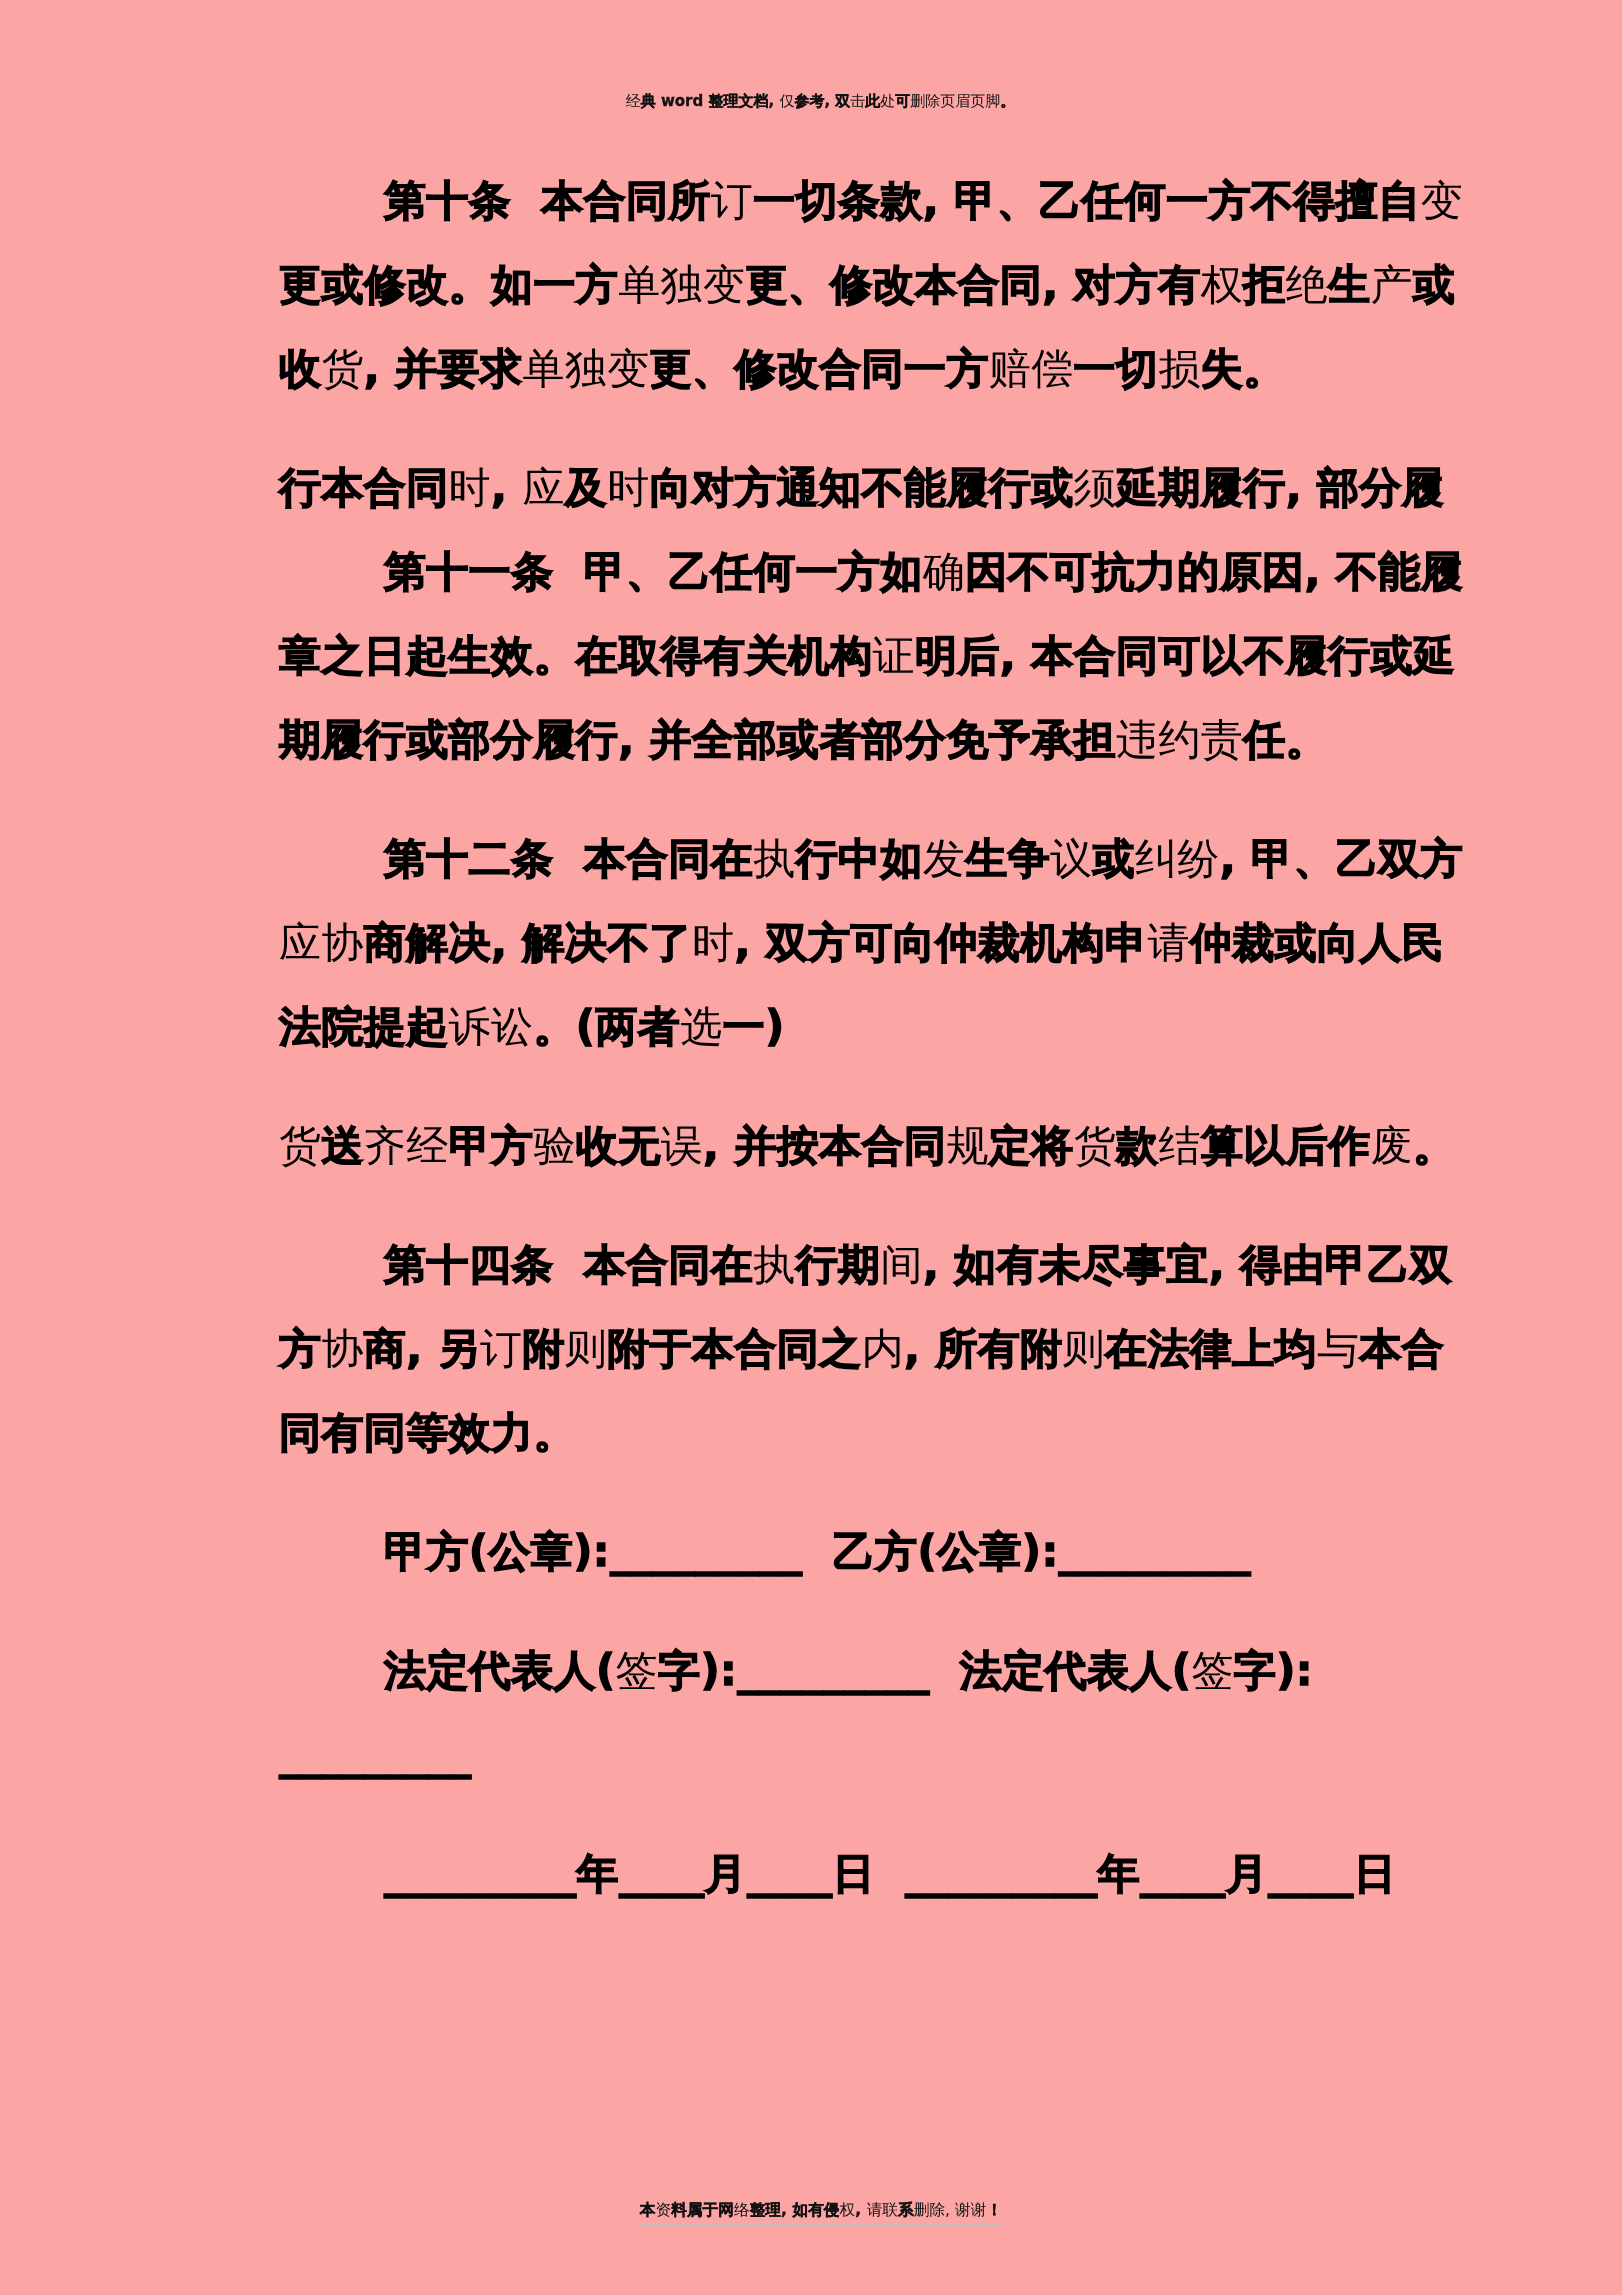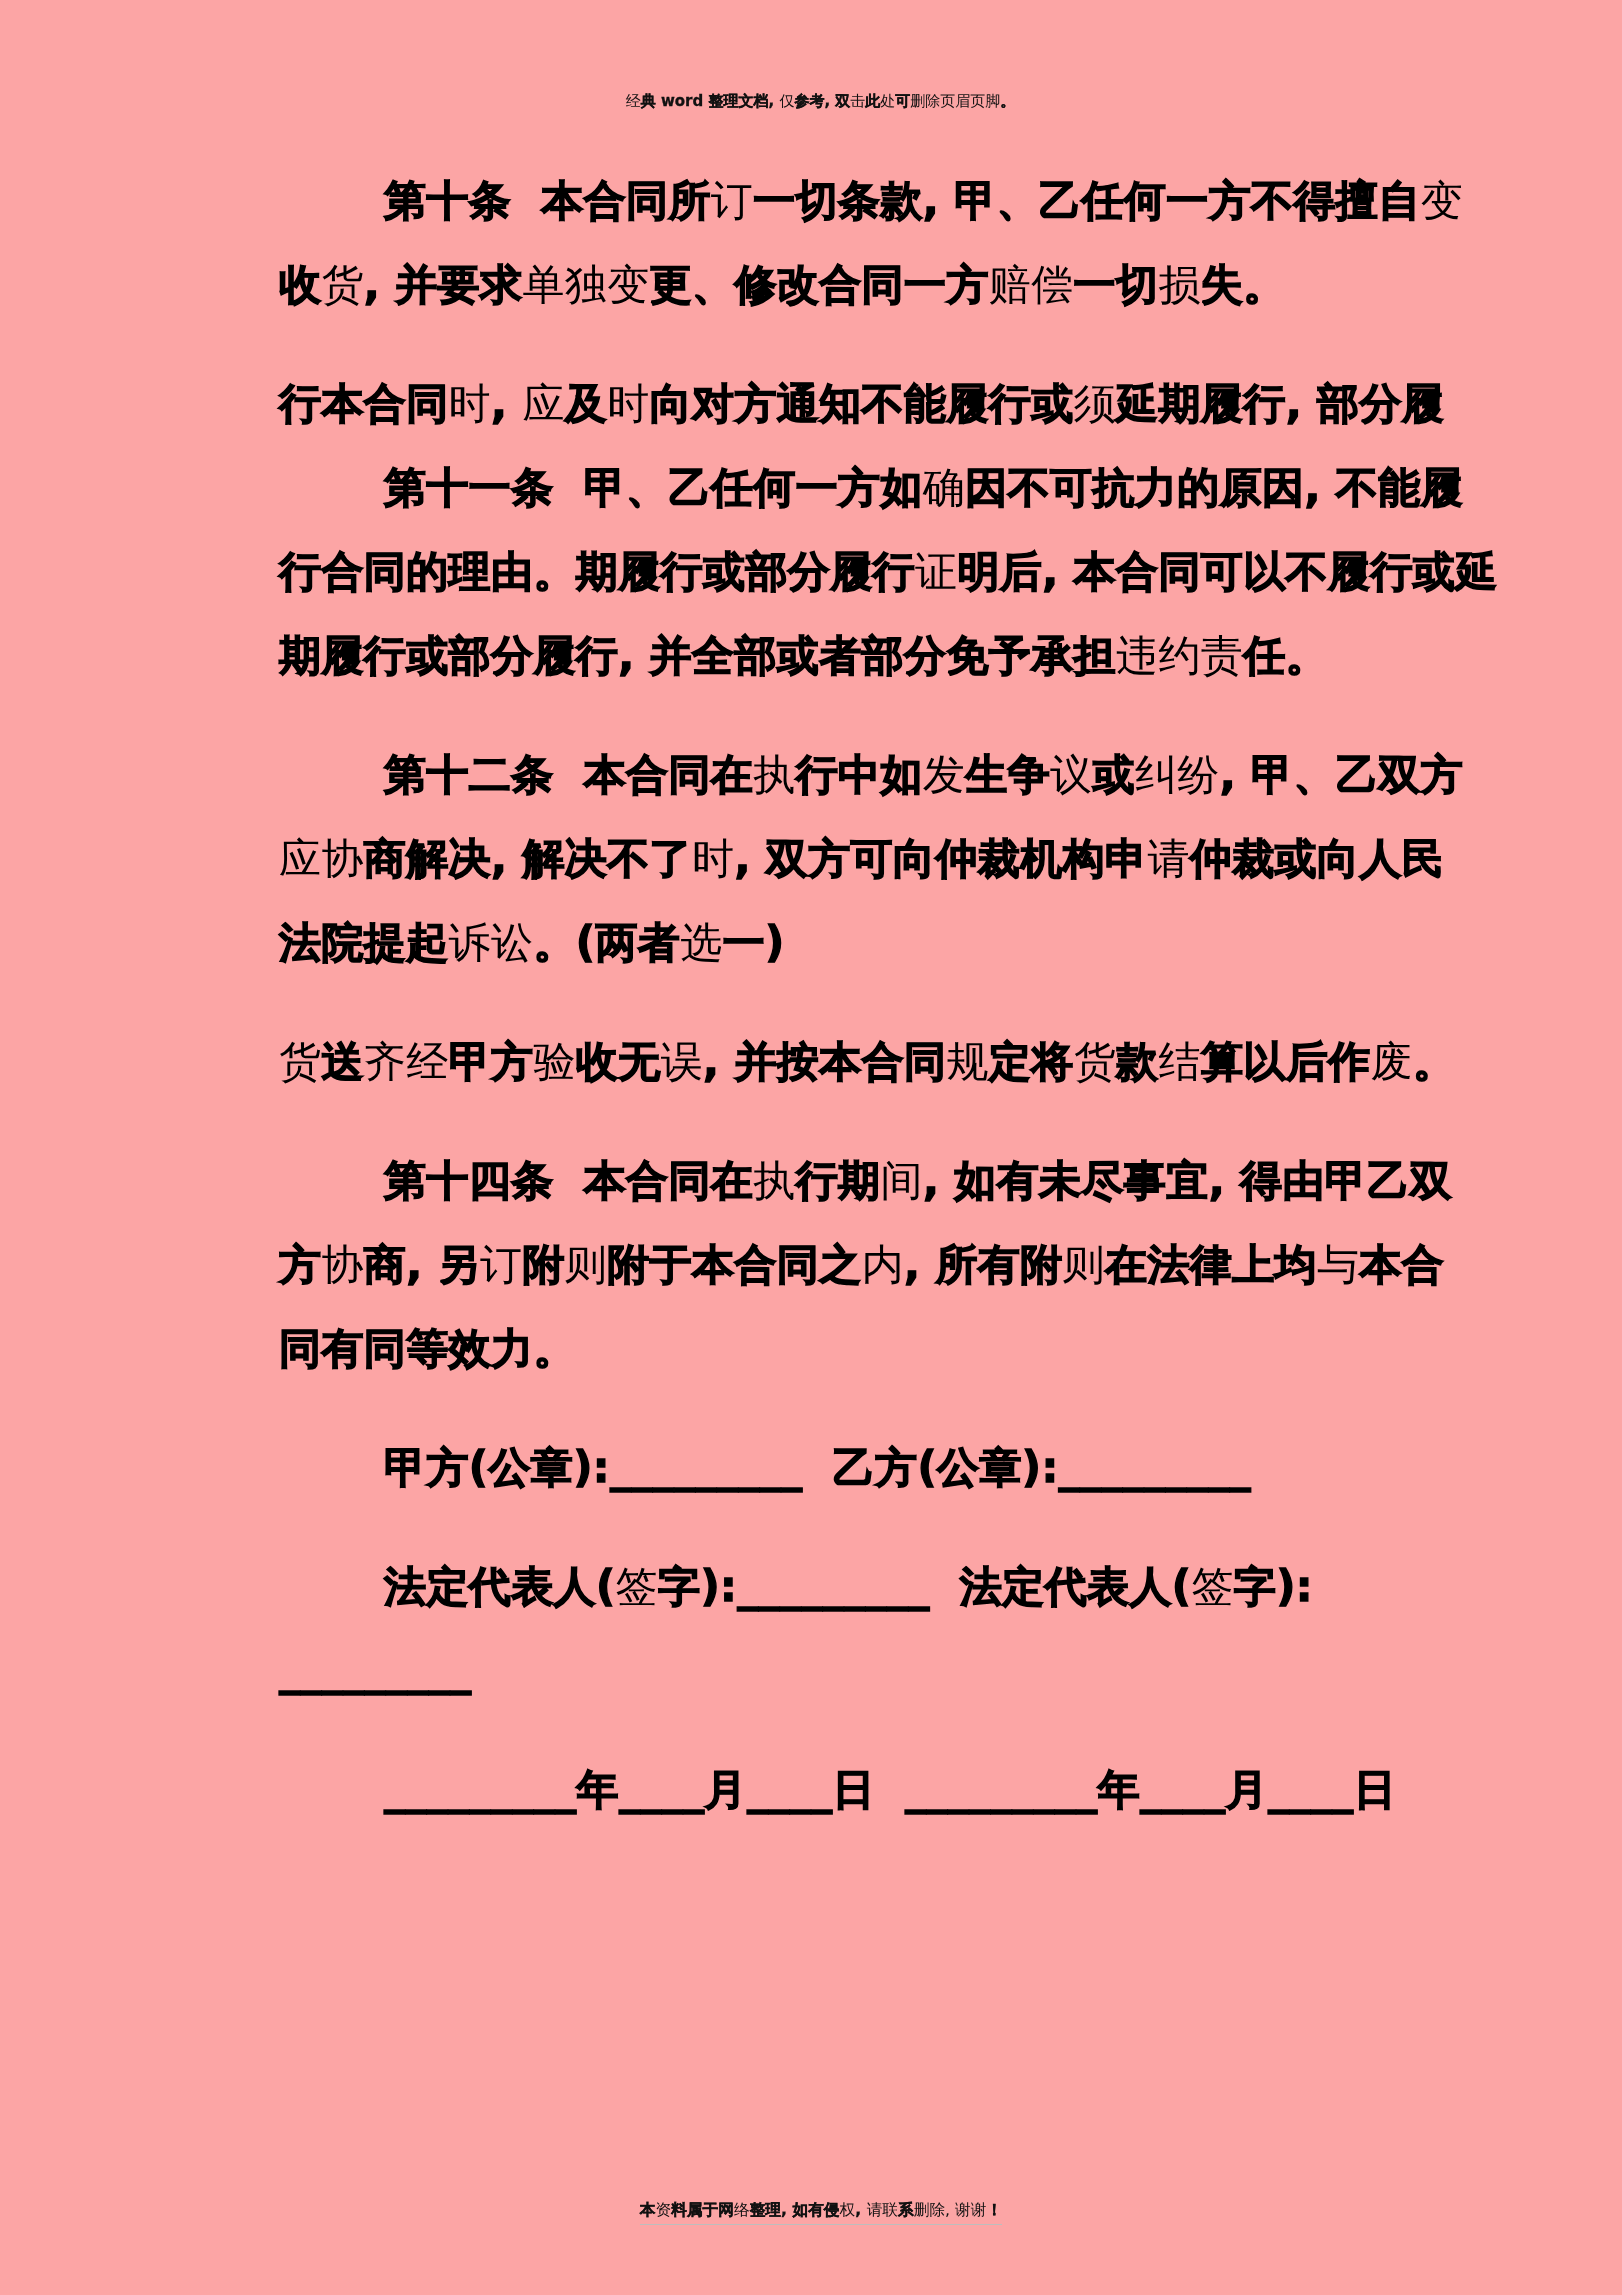--- a/index.html
+++ b/index.html
@@ -64,26 +64,27 @@
 
 <div class="page">
 
   <div class="page-header">
     <span><span class="lt">经</span><span class="bd">典 word 整理文档, </span><span class="lt">仅</span><span class="bd">参考, 双</span><span class="lt">击</span><span class="bd">此</span><span class="lt">处</span><span class="bd">可</span><span class="lt">删除页眉页脚</span><span class="bd">。</span></span>
   </div>
 
   <div class="doc-body">
       <div class="paragraph">
         <div class="line indent"><span class="bd">第十条  本合同所</span><span class="lt">订</span><span class="bd">一切条款, 甲、乙任何一方不得擅自</span><span class="lt">变</span></div>
+        <div class="line"><span class="bd">更或修改。如一方</span><span class="lt">单独变</span><span class="bd">更、修改本合同, 对方有</span><span class="lt">权</span><span class="bd">拒</span><span class="lt">绝</span><span class="bd">生</span><span class="lt">产</span><span class="bd">或</span></div>
         <div class="line"><span class="bd">收</span><span class="lt">货</span><span class="bd">, 并要求</span><span class="lt">单独变</span><span class="bd">更、修改合同一方</span><span class="lt">赔偿</span><span class="bd">一切</span><span class="lt">损</span><span class="bd">失。</span></div>
       </div>
       <div class="paragraph">
         <div class="line"><span class="bd">行本合同</span><span class="lt">时</span><span class="bd">, </span><span class="lt">应</span><span class="bd">及</span><span class="lt">时</span><span class="bd">向对方通知不能履行或</span><span class="lt">须</span><span class="bd">延期履行, 部分履</span></div>
         <div class="line indent"><span class="bd">第十一条  甲、乙任何一方如</span><span class="lt">确</span><span class="bd">因不可抗力的原因, 不能履</span></div>
-        <div class="line"><span class="bd">行合同的理由。期履行或部分履行</span><span class="lt">证</span><span class="bd">明后, 本合同可以不履行或延</span></div>
+        <div class="line"><span class="bd">章之日起生效。在取得有关机构</span><span class="lt">证</span><span class="bd">明后, 本合同可以不履行或延</span></div>
         <div class="line"><span class="bd">期履行或部分履行, 并全部或者部分免予承担</span><span class="lt">违约责</span><span class="bd">任。</span></div>
       </div>
       <div class="paragraph">
         <div class="line indent"><span class="bd">第十二条  本合同在</span><span class="lt">执</span><span class="bd">行中如</span><span class="lt">发</span><span class="bd">生争</span><span class="lt">议</span><span class="bd">或</span><span class="lt">纠纷</span><span class="bd">, 甲、乙双方</span></div>
         <div class="line"><span class="lt">应协</span><span class="bd">商解决, 解决不了</span><span class="lt">时</span><span class="bd">, 双方可向仲裁机构申</span><span class="lt">请</span><span class="bd">仲裁或向人民</span></div>
         <div class="line"><span class="bd">法院提起</span><span class="lt">诉讼</span><span class="bd">。(两者</span><span class="lt">选</span><span class="bd">一)</span></div>
       </div>
       <div class="paragraph">
         <div class="line"><span class="lt">货</span><span class="bd">送</span><span class="lt">齐经</span><span class="bd">甲方</span><span class="lt">验</span><span class="bd">收无</span><span class="lt">误</span><span class="bd">, 并按本合同</span><span class="lt">规</span><span class="bd">定将</span><span class="lt">货</span><span class="bd">款</span><span class="lt">结</span><span class="bd">算以后作</span><span class="lt">废</span><span class="bd">。</span></div>
       </div>

